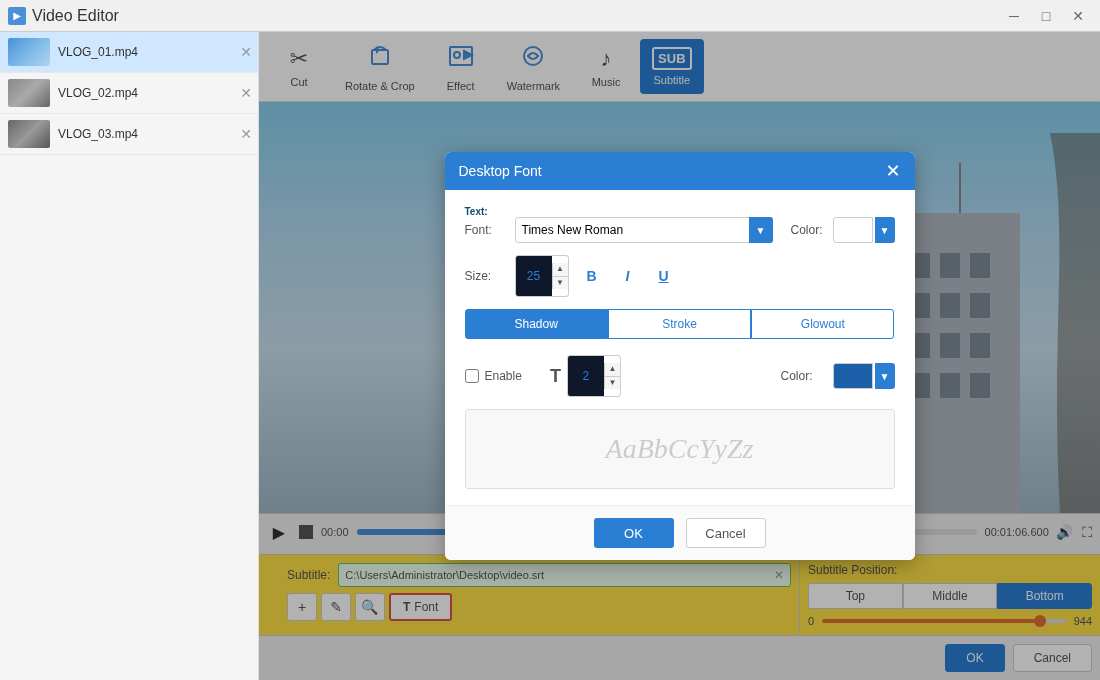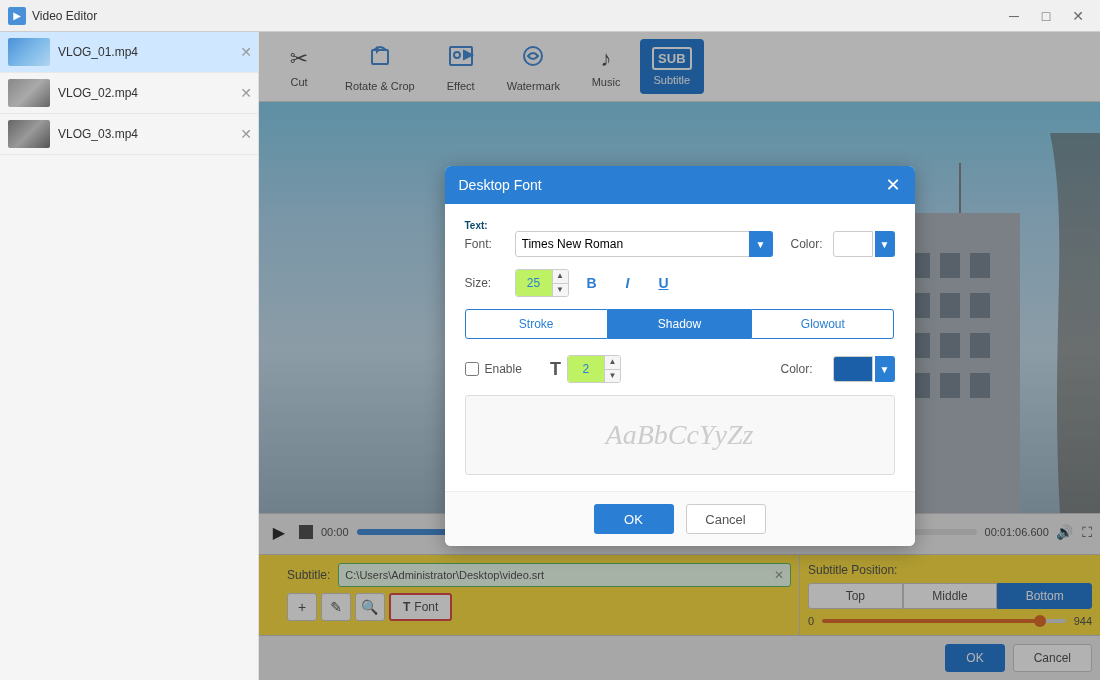--- a/index.html
+++ b/index.html
@@ -9,21 +9,21 @@
     .title-bar {
       background: #f0f0f0;
       height: 32px;
       display: flex;
       align-items: center;
       padding: 0 8px;
       border-bottom: 1px solid #ccc;
       user-select: none;
     }
     .title-bar-icon { width: 18px; height: 18px; background: #4a90d9; border-radius: 2px; margin-right: 6px; display: flex; align-items: center; justify-content: center; color: white; font-size: 10px; }
-    .title-bar-title { font-size: 12px; color: #333; flex: 1; }
+    .title-bar-title { font-size: 16px; color: #333; flex: 1; }
     .title-bar-controls { display: flex; gap: 4px; }
     .title-bar-btn { width: 28px; height: 20px; background: none; border: none; cursor: pointer; font-size: 14px; color: #666; display: flex; align-items: center; justify-content: center; }
 
     
     .app-body { display: flex; height: 648px; }
 
     
     .sidebar {
       width: 259px;
       background: #f5f5f5;
@@ -297,26 +297,26 @@
     }
     .size-input-wrap {
       display: flex;
       align-items: center;
       border: 1px solid #ccc;
       border-radius: 3px;
       overflow: hidden;
     }
     .size-input {
       width: 36px;
-      height: 26px;
+      height: 40px;
       border: none;
       padding: 4px 4px;
       font-size: 12px;
       text-align: center;
-      background: #bef264;
+      background: #0f172a;
       color: #2a7fd4;
       outline: none;
     }
     .size-spinners {
       display: flex;
       flex-direction: column;
       width: 16px;
       height: 26px;
       border-left: 1px solid #ccc;
     }
@@ -623,22 +623,22 @@
               </div>
             </div>
             <div class="format-btns">
               <button class="fmt-btn" style="font-weight:900;">B</button>
               <button class="fmt-btn italic">I</button>
               <button class="fmt-btn underline">U</button>
             </div>
           </div>
 
           <div class="tab-group">
+            <button class="tab-btn active">Shadow</button>
             <button class="tab-btn">Stroke</button>
-            <button class="tab-btn active">Shadow</button>
             <button class="tab-btn">Glowout</button>
           </div>
 
           <div class="effect-row">
             <div class="checkbox-wrap">
               <input type="checkbox" style="">
               <span class="enable-label">Enable</span>
             </div>
             <div class="shadow-size-wrap" style="margin-left:16px;">
               <span style="font-size:18px;color:#555;font-weight:bold;">T</span>

